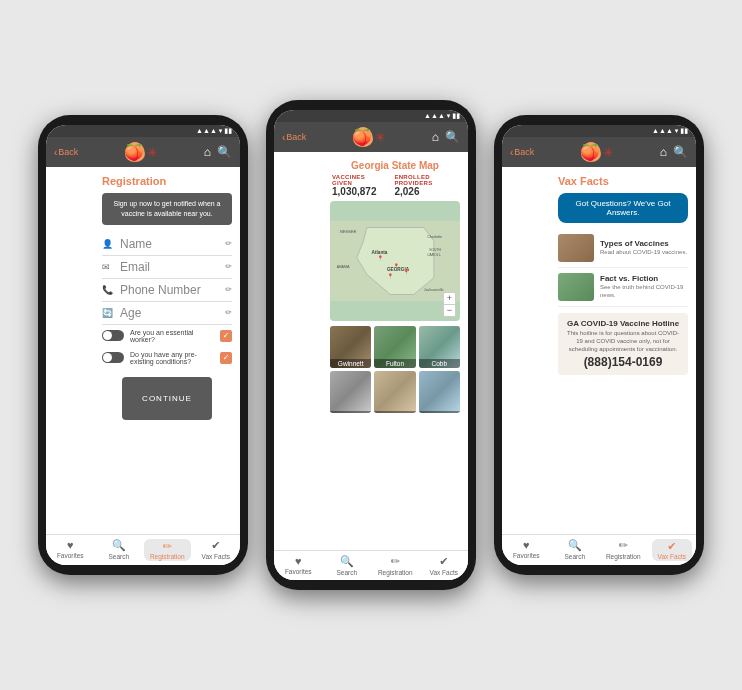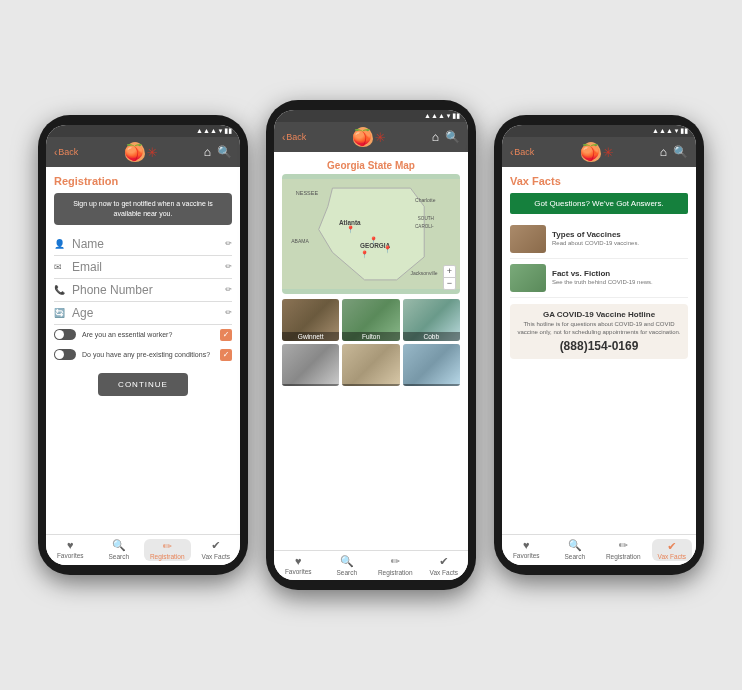--- a/index.html
+++ b/index.html
@@ -92,20 +92,21 @@
       color: #fff;
       font-size: 12px;
     }
     
     .screen-content {
       flex: 1;
       overflow: hidden;
       display: flex;
       flex-direction: column;
       padding: 8px;
+      margin-left: 48px;
     }
     
     .bottom-nav {
       background: #fff;
       border-top: 1px solid #ddd;
       display: flex;
       justify-content: space-around;
       padding: 4px 0;
     }
     .nav-item {
@@ -189,21 +190,21 @@
       align-items: center;
       justify-content: center;
       font-size: 8px;
       color: #fff;
     }
     .continue-btn {
       background: #5a5a5a;
       color: #fff;
       border: none;
       border-radius: 4px;
-      padding: 7px 20px;
+      padding: 17px 20px;
       font-size: 8px;
       letter-spacing: 1px;
       margin: 8px auto 0;
       display: block;
       cursor: pointer;
     }
 
     
     .map-title {
       color: #e8855a;
@@ -299,25 +300,25 @@
     .county-row2c .county-thumb-bg { background: linear-gradient(135deg, #98b8c8 0%, #7898a8 50%, #b8d8e8 100%); }
 
     
     .vax-title {
       color: #e8855a;
       font-size: 11px;
       font-weight: bold;
       margin-bottom: 6px;
     }
     .got-questions-btn {
-      background: #15803d;
+      background: #0369a1;
       color: #fff;
       font-size: 8px;
       padding: 6px;
-      border-radius: 2px;
+      border-radius: 8px;
       text-align: center;
       margin-bottom: 6px;
     }
     .vax-card {
       display: flex;
       align-items: center;
       gap: 6px;
       padding: 5px 0;
       border-bottom: 1px solid #eee;
     }
@@ -468,20 +469,30 @@
           <div class="peach-icon">🍑</div>
           <span style="color:#c0392b;font-size:13px;">✳</span>
         </div>
         <div class="header-icons">
           <span>⌂</span>
           <span>🔍</span>
         </div>
       </div>
       <div class="screen-content">
         <div class="map-title">Georgia State Map</div>
+        <div class="map-stats">
+          <div>
+            <div class="map-stat-label">VACCINES GIVEN</div>
+            <div class="map-stat-val">1,030,872</div>
+          </div>
+          <div>
+            <div class="map-stat-label">ENROLLED PROVIDERS</div>
+            <div class="map-stat-val">2,026</div>
+          </div>
+        </div>
 
         <div class="map-view">
           <div class="map-bg">
             
             <svg width="100%" height="100%" viewBox="0 0 194 120" xmlns="http://www.w3.org/2000/svg">
 
               <rect width="194" height="120" fill="#b8d4d8"></rect>
 
               <rect width="194" height="120" fill="#c8d8b8"></rect>
 

